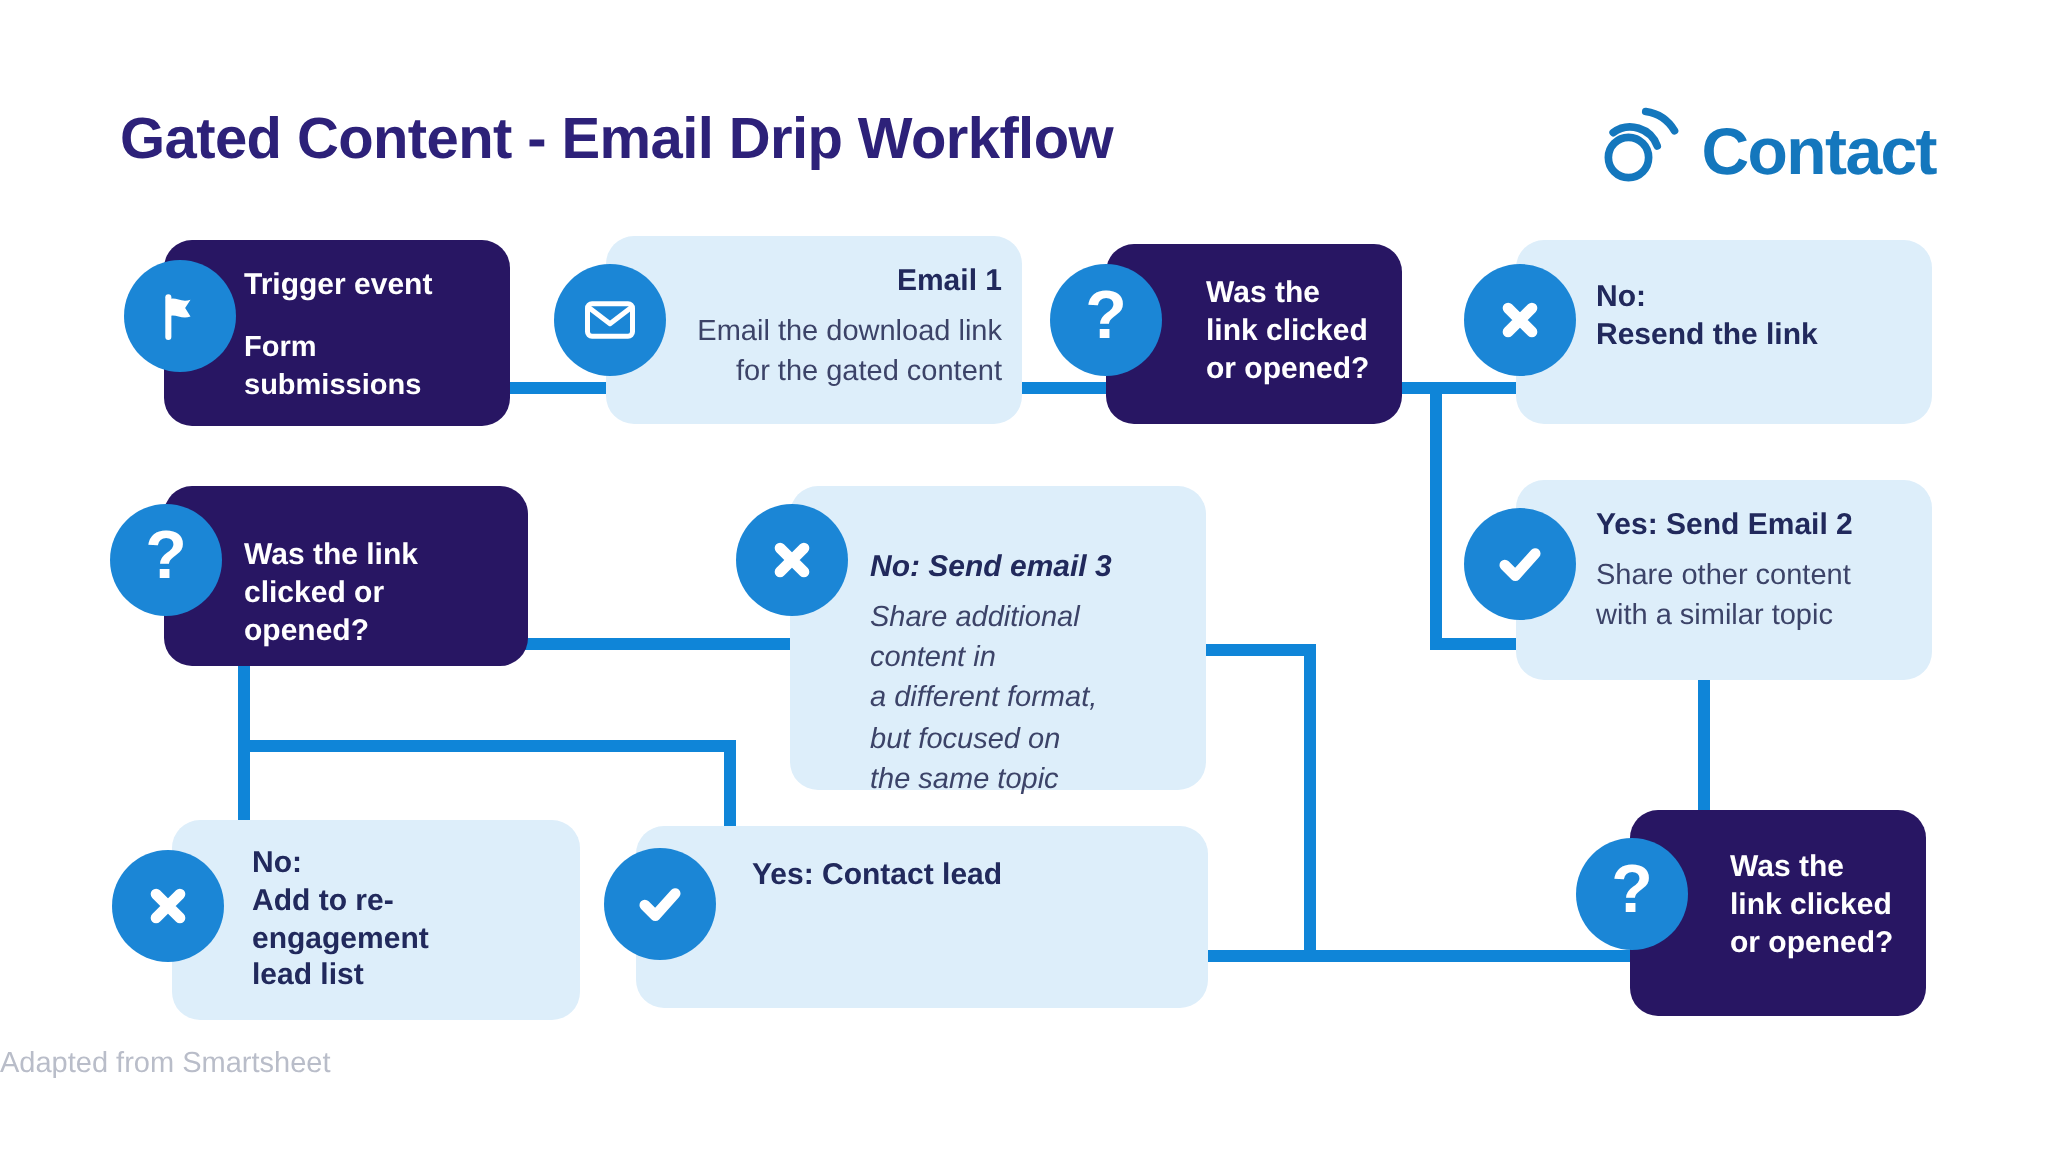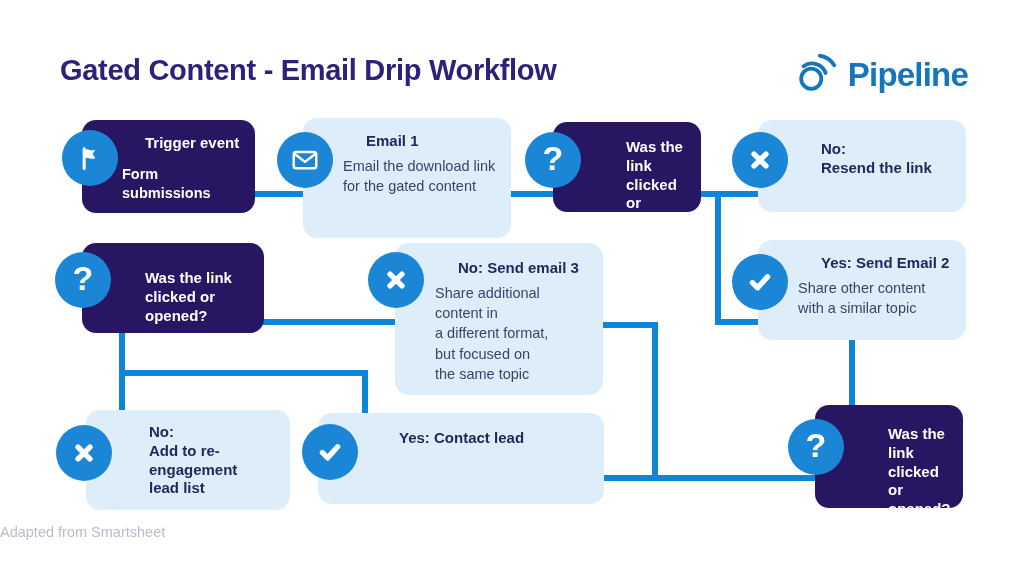--- a/index.html
+++ b/index.html
@@ -18,21 +18,21 @@
   .logo{right:56px;top:50px;display:flex;align-items:center;gap:8px;}
   .logo-text{font-size:33px;font-weight:700;color:#1477bd;letter-spacing:-0.8px;}
   
   .conn{background:#0f85d8;z-index:1;}
   
   .node{z-index:2;border-radius:14px;box-sizing:border-box;}
   .node.dark{background:#281663;}
   .node.light{background:#ddeefa;}
   .node-text{padding:14px 10px 10px 40px;}
   .node.pad-lg .node-text{padding-left:50px;}
-  .node-title{font-size:15px;font-weight:700;color:#21295c;line-height:1.25;white-space:pre-line;margin-left:23px;}
+  .node-title{font-size:15px;font-weight:700;color:#21295c;line-height:1.25;white-space:pre-line;}
   .node.dark .node-title{color:#ffffff;}
   .node-body{font-size:14.5px;color:#3c4368;line-height:1.4;white-space:pre-line;margin-top:5px;}
   .node.dark .node-body{color:#ffffff;font-weight:700;margin-top:12px;line-height:1.3;}
   
   .circle{
     position:absolute;width:56px;height:56px;border-radius:50%;
     background:#1b86d6;z-index:3;
     display:flex;align-items:center;justify-content:center;
   }
   .qmark{color:#ffffff;font-size:34px;font-weight:700;font-family:"Liberation Sans",sans-serif;padding-bottom:3px;}
@@ -45,21 +45,21 @@
 <div class="abs page-title">Gated Content - Email Drip Workflow</div>
 
 <div class="abs logo">
   <span>
     <svg width="46" height="46" viewBox="0 0 48 48" fill="none">
       <circle cx="18" cy="30" r="10.5" stroke="#1477bd" stroke-width="4"></circle>
       <path d="M10 17 A 15 15 0 0 1 33 24" stroke="#1477bd" stroke-width="4" fill="none" stroke-linecap="round"></path>
       <path d="M27 6 A 21 21 0 0 1 42 16" stroke="#1477bd" stroke-width="4" fill="none" stroke-linecap="round"></path>
     </svg>
   </span>
-  <span class="logo-text">Pipeline</span>
+  <span class="logo-text">Contact</span>
 </div>
 
 <div class="abs conn" style="left:255px;top:191px;width:303px;height:6px;"></div>
 <div class="abs conn" style="left:698px;top:191px;width:64px;height:6px;"></div>
 <div class="abs conn" style="left:715px;top:194px;width:6px;height:131px;"></div>
 <div class="abs conn" style="left:715px;top:319px;width:48px;height:6px;"></div>
 <div class="abs conn" style="left:262px;top:319px;width:135px;height:6px;"></div>
 <div class="abs conn" style="left:601px;top:322px;width:57px;height:6px;"></div>
 <div class="abs conn" style="left:652px;top:322px;width:6px;height:159px;"></div>
 <div class="abs conn" style="left:119px;top:331px;width:6px;height:82px;"></div>
@@ -74,21 +74,21 @@
       <path d="M7 4 v17" stroke="#fff" stroke-width="2.6" stroke-linecap="round"></path>
       <path d="M7 5 c3 -1.6 5.5 1.6 9.5 0 l-2.3 3.6 2.3 3.6 c-4 1.6 -6.5 -1.6 -9.5 0 z" fill="#fff"></path>
     </svg>
   </div>
   <div class="node-text">
     <div class="node-title">Trigger event</div>
     <div class="node-body">Form submissions</div>
   </div>
 </div>
 
-<div class="abs node light" style="left:303px;top:118px;width:208px;height:120px;">
+<div class="abs node light" style="left:303px;top:118px;width:208px;height:94px;text-align:right;">
   <div class="circle" style="left:-26px;top:14px;">
     <svg width="30" height="30" viewBox="0 0 24 24" fill="none">
       <rect x="3" y="5.5" width="18" height="13" rx="1.8" stroke="#fff" stroke-width="2"></rect>
       <path d="M3.5 7 l8.5 6.5 8.5 -6.5" stroke="#fff" stroke-width="2" stroke-linejoin="round"></path>
     </svg>
   </div>
   <div class="node-text">
     <div class="node-title">Email 1</div>
     <div class="node-body">Email the download link
 for the gated content</div>
@@ -127,21 +127,21 @@
 clicked or opened?</div>
   </div>
 </div>
 
 <div class="abs node light" style="left:395px;top:243px;width:208px;height:152px;">
   <div class="circle" style="left:-27px;top:9px;">
     <svg width="26" height="26" viewBox="0 0 24 24" fill="none">
       <path d="M6.5 6.5 L17.5 17.5 M17.5 6.5 L6.5 17.5" stroke="#fff" stroke-width="5" stroke-linecap="round"></path>
     </svg>
   </div>
-  <div class="node-text" style="padding-top:16px;">
+  <div class="node-text" style="padding-top:32px;font-style:italic;">
     <div class="node-title">No: Send email 3</div>
     <div class="node-body">Share additional
 content in
 a different format,
 but focused on
 the same topic</div>
   </div>
 </div>
 
 <div class="abs node light" style="left:758px;top:240px;width:208px;height:100px;">

